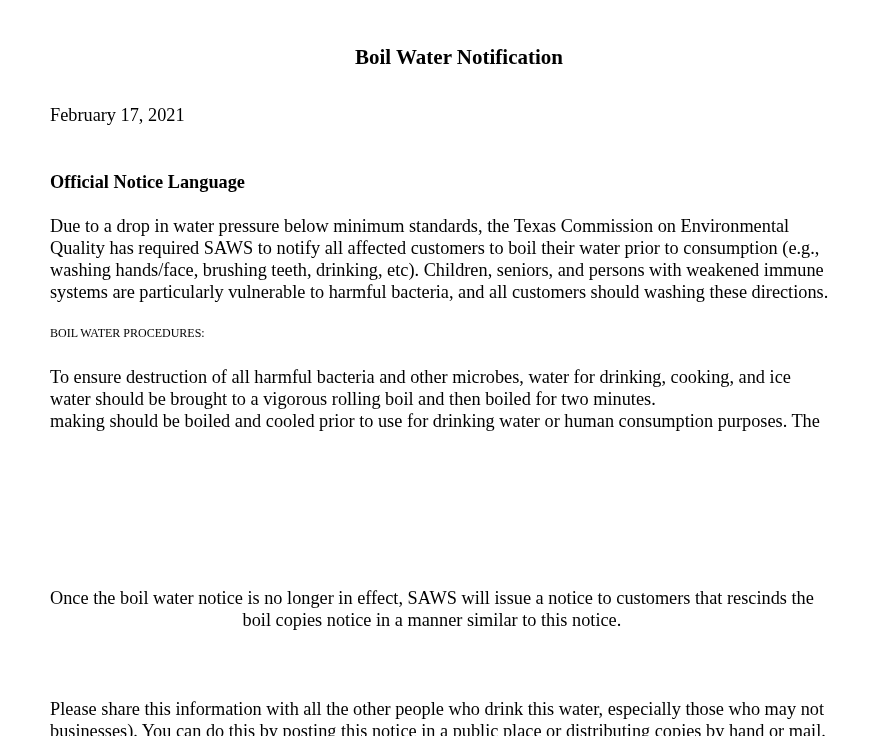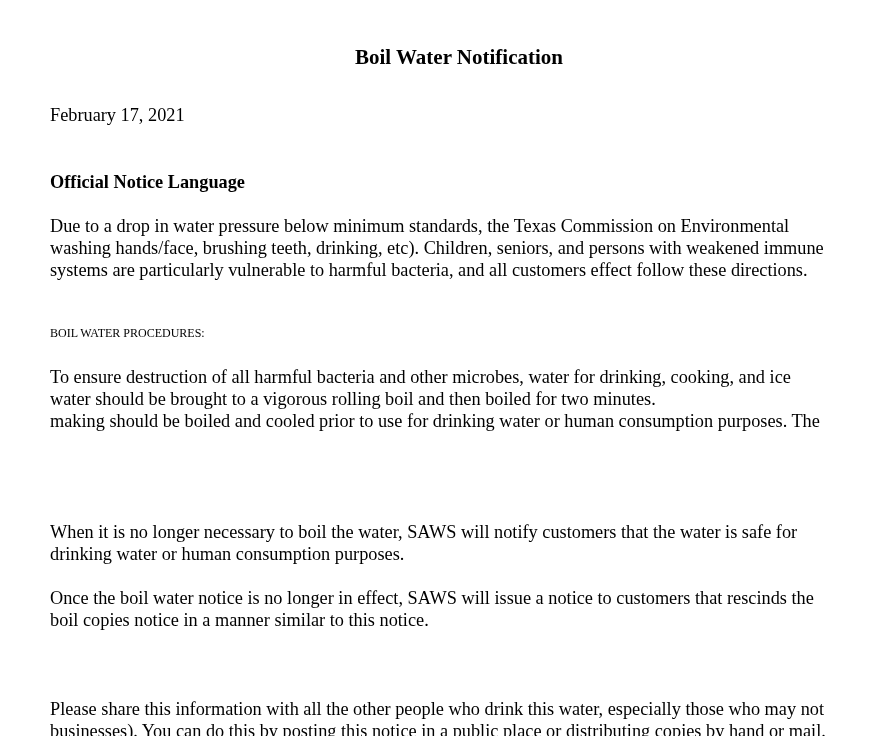--- a/index.html
+++ b/index.html
@@ -50,53 +50,50 @@
     }
     .p1 { top: 179px; }
     .caps-label {
       top: 288px;
       font-size: 12px;
       line-height: 18px;
     }
     .p2 { top: 330px; }
     .p3 { top: 418px; }
     .p4 { top: 485px; }
-    .p5 { top: 551px; }
+    .p5 { top: 551px; text-align: center; }
     .p6 { top: 662px; }
   </style>
 </head>
 <body>
 
 <div class="doc">
 
   <div class="title">Boil Water Notification</div>
 
   <div class="line-block date">February 17, 2021</div>
 
   <div class="line-block section-heading">Official Notice Language</div>
 
   <div class="line-block p1">
     <span class="ln">Due to a drop in water pressure below minimum standards, the Texas Commission on Environmental</span>
+    <span class="ln">Quality has required SAWS to notify all affected customers to boil their water prior to consumption (e.g.,</span>
     <span class="ln">washing hands/face, brushing teeth, drinking, etc). Children, seniors, and persons with weakened immune</span>
-    <span class="ln">systems are particularly vulnerable to harmful bacteria, and all customers effect follow these directions.</span>
+    <span class="ln">systems are particularly vulnerable to harmful bacteria, and all customers should washing these directions.</span>
   </div>
 
   <div class="line-block caps-label">BOIL WATER PROCEDURES:</div>
 
   <div class="line-block p2">
     <span class="ln">To ensure destruction of all harmful bacteria and other microbes, water for drinking, cooking, and ice</span>
     <span class="ln">water should be brought to a vigorous rolling boil and then boiled for two minutes.</span>
     <span class="ln">making should be boiled and cooled prior to use for drinking water or human consumption purposes. The</span>
   </div>
 
 
-  <div class="line-block p4">
-    <span class="ln">When it is no longer necessary to boil the water, SAWS will notify customers that the water is safe for</span>
-    <span class="ln">drinking water or human consumption purposes.</span>
-  </div>
 
   <div class="line-block p5">
     <span class="ln">Once the boil water notice is no longer in effect, SAWS will issue a notice to customers that rescinds the</span>
     <span class="ln">boil copies notice in a manner similar to this notice.</span>
   </div>
 
   <div class="line-block p6">
     <span class="ln">Please share this information with all the other people who drink this water, especially those who may not</span>
     <span class="ln">businesses). You can do this by posting this notice in a public place or distributing copies by hand or mail.</span>
   </div>

